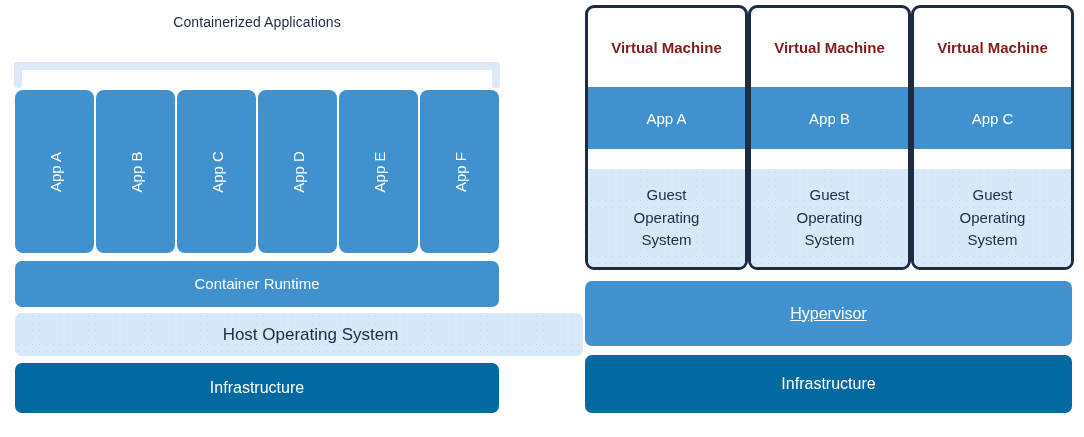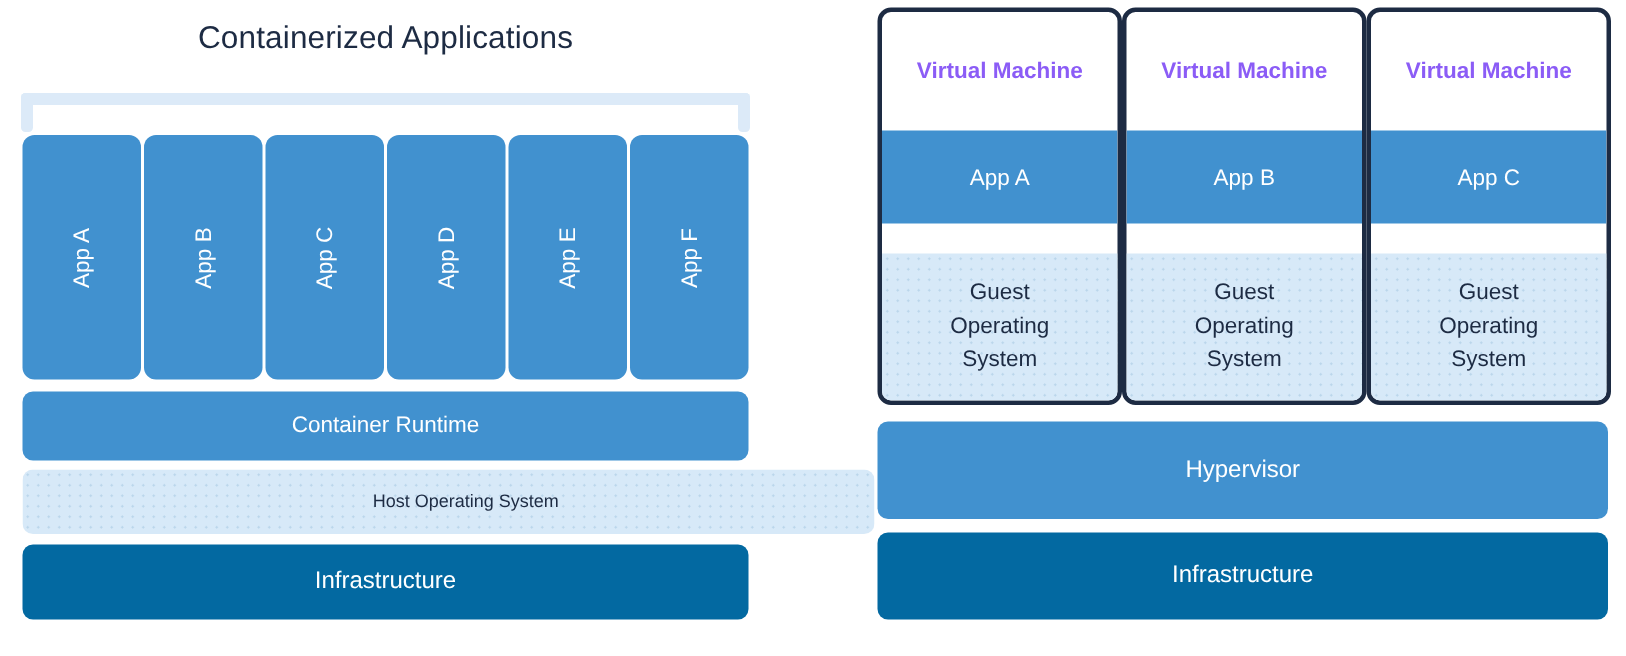--- a/index.html
+++ b/index.html
@@ -43,21 +43,21 @@
   }
 
   
   #left-panel  { position: absolute; left: 0; top: 0; width: 542px; height: 437px; }
 
   #left-title {
     position: absolute;
     left: 0; top: 14px;
     width: 514px;
     text-align: center;
-    font-size: 21px;
+    font-size: 14px;
     color: #1d2b43;
     letter-spacing: .1px;
   }
 
   
   #container-bracket {
     position: absolute;
     left: 14px; top: 62px;
     width: 486px; height: 26px;
   }
@@ -92,21 +92,21 @@
     position: absolute;
     left: 50%;
     top: 50%;
     transform: translate(-50%,-50%) rotate(-90deg);
     white-space: nowrap;
     color: #ffffff;
     font-size: 15px;
   }
 
   #container-runtime { left: 15px; top: 261px;  width: 484px; height: 46px; font-size: 15px; text-align: center; }
-  #host-os          { left: 15px; top: 313px;  width: 568px; height: 43px; font-size: 12px; padding-left: 23px; }
+  #host-os          { left: 15px; top: 313px;  width: 568px; height: 43px; font-size: 17px; padding-left: 23px; }
   #left-infra       { left: 15px; top: 363px;  width: 484px; height: 50px; font-size: 16px; }
 
   
   #right-panel { position: absolute; left: 0; top: 0; width: 1084px; height: 437px; }
 
   .vm-box {
     position: absolute;
     top: 5px;
     width: 163px;
     height: 265px;
@@ -119,21 +119,21 @@
   .vm-head {
     position: absolute;
     left: 0; top: 0;
     width: 100%;
     height: 79px;
     display: flex;
     align-items: center;
     justify-content: center;
     font-size: 15px;
     font-weight: bold;
-    color: #8b5cf6;
+    color: #7f1d1d;
   }
   .vm-app {
     position: absolute;
     left: 0; top: 79px;
     width: 100%;
     height: 62px;
     display: flex;
     align-items: center;
     justify-content: center;
     background: #4191cf;
@@ -151,21 +151,21 @@
     background: #d7e9f8;
     background-image: radial-gradient(#b9d5ea 0.7px, transparent 0.8px);
     background-size: 7px 7px;
     color: #1d2b43;
     font-size: 15px;
     line-height: 1.5;
     text-align: center;
     margin-top: 20px;
   }
 
-  #hypervisor  { left: 585px; top: 281px; width: 487px; height: 65px; font-size: 16px; }
+  #hypervisor  { left: 585px; top: 281px; width: 487px; height: 65px; font-size: 16px; text-decoration: underline; }
   #right-infra { left: 585px; top: 355px; width: 487px; height: 58px; font-size: 16px; }
 </style>
 </head>
 <body>
 
 <div class="canvas">
 
   <div id="left-panel">
 
     <div id="left-title">Containerized Applications</div>

